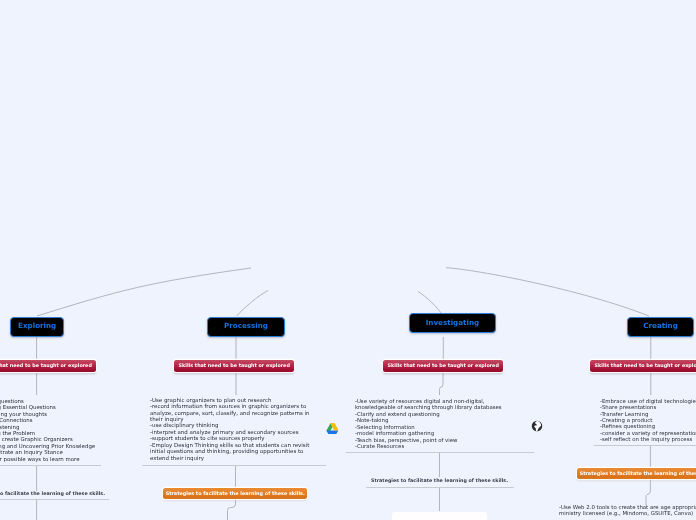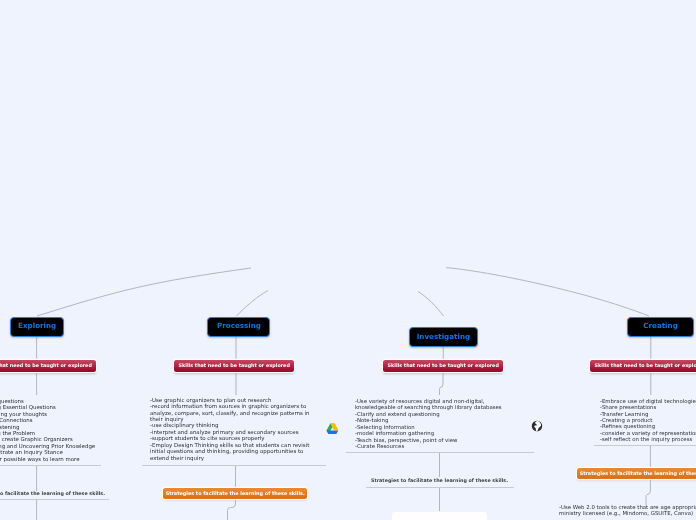--- a/index.html
+++ b/index.html
@@ -94,24 +94,24 @@
       <path d="M650.8 372 L 650.8 395"></path>
       <path d="M650.4 446 L 650.4 468"></path>
       <path d="M650.4 479 L 650.4 491 Q 650.4 494.5 647 494.5 Q 646 494.5 646 497.5 L 646 505"></path>
     </g>
   </svg>
 
 
   <div class="branch" style="left:10px;top:316.5px;width:54px;height:20px;">
     <span>Exploring</span>
   </div>
-  <div class="branch" style="left:207px;top:316.5px;width:63px;height:20px;">
+  <div class="branch" style="left:207px;top:316.5px;width:78px;height:20px;">
     <span>Processing</span>
   </div>
-  <div class="branch" style="left:409px;top:327px;width:69px;height:20px;">
+  <div class="branch" style="left:409px;top:313px;width:87px;height:20px;">
     <span>Investigating</span>
   </div>
   <div class="branch" style="left:627px;top:316.5px;width:67px;height:20px;">
     <span>Creating</span>
   </div>
 
   <div class="redbadge" style="left:-24px;top:360px;width:120px;">
     <span>Skills that need to be taught or explored</span>
   </div>
   <div class="redbadge" style="left:174px;top:360px;width:120px;">

